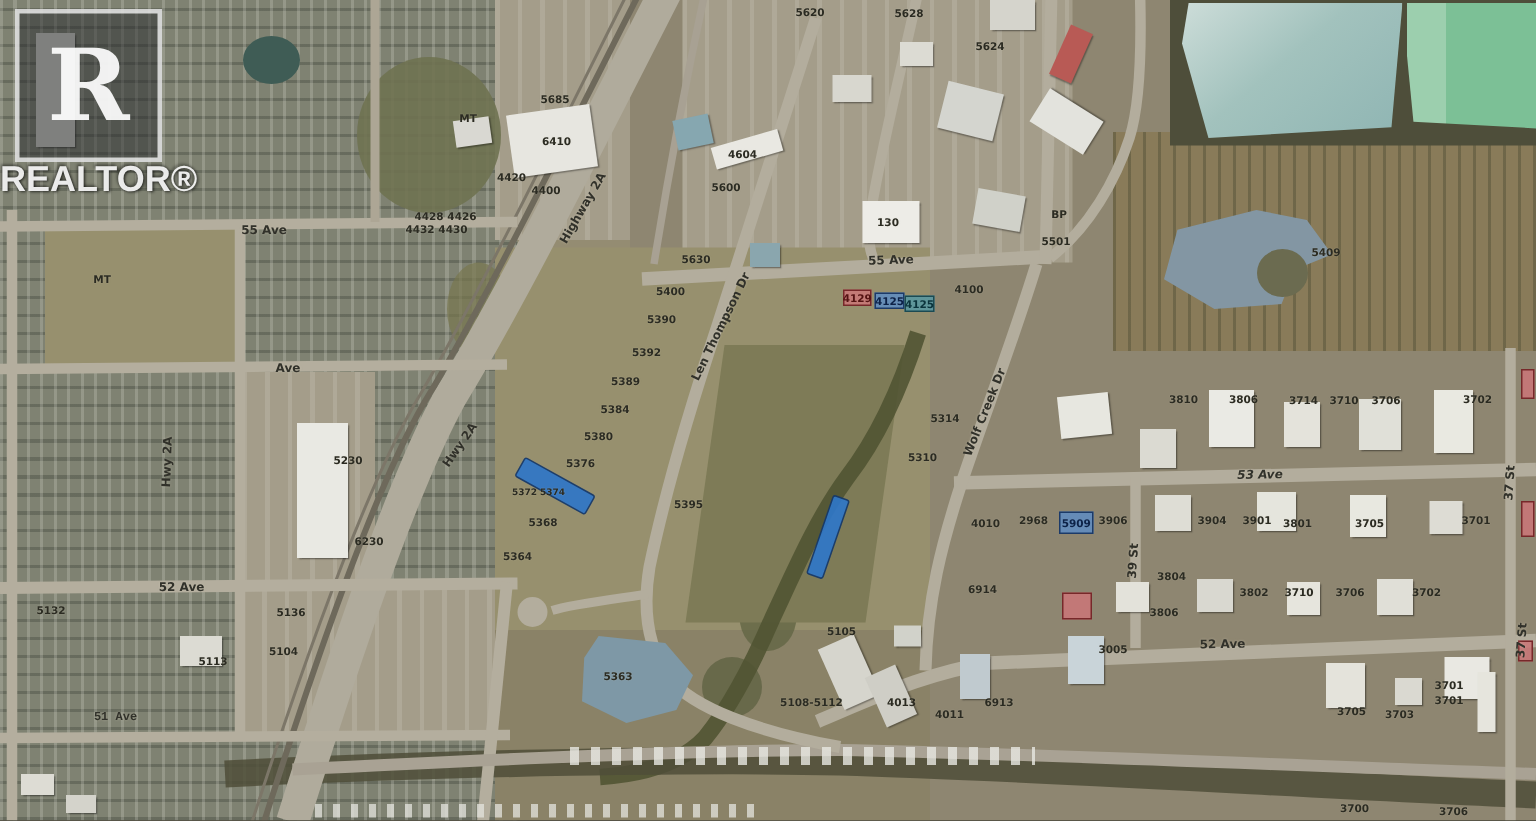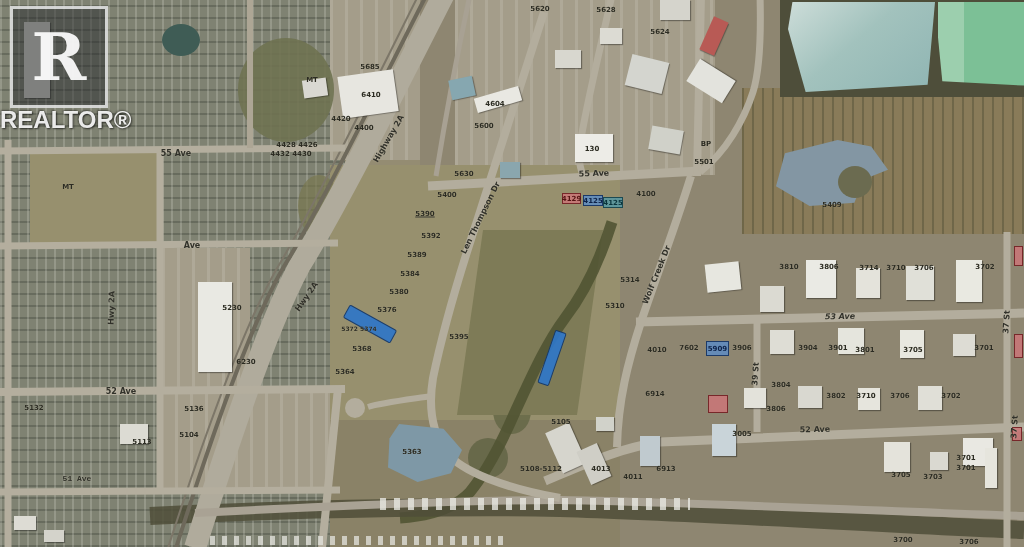--- a/index.html
+++ b/index.html
@@ -198,44 +198,44 @@
       <span class="lbl lot" style="left: 371px; top: 95px;">6410</span>
       <span class="lbl lot" style="left: 495px; top: 104px;">4604</span>
       <span class="lbl lot" style="left: 341px; top: 119px;">4420</span>
       <span class="lbl lot" style="left: 484px; top: 126px;">5600</span>
       <span class="lbl lot" style="left: 364px; top: 128px;">4400</span>
       <span class="lbl lot" style="left: 706px; top: 144px;">BP</span>
       <span class="lbl lot" style="left: 297px; top: 145px;">4428 4426</span>
       <span class="lbl lot" style="left: 592px; top: 149px;">130</span>
       <span class="lbl lot" style="left: 291px; top: 154px;">4432 4430</span>
       <span class="lbl lot" style="left: 704px; top: 162px;">5501</span>
-      <span class="lbl lot" style="left: 832px; top: 169px; margin-top: 36px;">5409</span>
+      <span class="lbl lot" style="left: 884px; top: 169px;">5409</span>
       <span class="lbl lot" style="left: 464px; top: 174px;">5630</span>
       <span class="lbl lot" style="left: 68px; top: 187px;">MT</span>
       <span class="lbl lot" style="left: 646px; top: 194px;">4100</span>
       <span class="lbl lot" style="left: 447px; top: 195px;">5400</span>
-      <span class="lbl lot" style="left: 425px; top: 214px; text-decoration: underline;">5390</span>
+      <span class="lbl lot" style="left: 441px; top: 214px;">5390</span>
       <span class="lbl lot" style="left: 431px; top: 236px;">5392</span>
       <span class="lbl lot" style="left: 417px; top: 255px;">5389</span>
       <span class="lbl lot" style="left: 789px; top: 267px;">3810</span>
       <span class="lbl lot" style="left: 829px; top: 267px;">3806</span>
       <span class="lbl lot" style="left: 869px; top: 268px;">3714</span>
       <span class="lbl lot" style="left: 896px; top: 268px;">3710</span>
       <span class="lbl lot" style="left: 924px; top: 268px;">3706</span>
       <span class="lbl lot" style="left: 985px; top: 267px;">3702</span>
       <span class="lbl lot" style="left: 410px; top: 274px;">5384</span>
       <span class="lbl lot" style="left: 630px; top: 280px;">5314</span>
       <span class="lbl lot" style="left: 399px; top: 292px;">5380</span>
       <span class="lbl lot" style="left: 615px; top: 306px;">5310</span>
       <span class="lbl lot" style="left: 232px; top: 308px;">5230</span>
       <span class="lbl lot" style="left: 387px; top: 310px;">5376</span>
       <span class="lbl lot" style="left: 359px; top: 329px; font-size: 6px;">5372 5374</span>
       <span class="lbl lot" style="left: 657px; top: 334px; margin-top: 16px;">4010</span>
       <span class="lbl lot" style="left: 459px; top: 337px;">5395</span>
-      <span class="lbl lot" style="left: 689px; top: 348px;">7602</span>
+      <span class="lbl lot" style="left: 689px; top: 348px;">2968</span>
       <span class="lbl lot" style="left: 742px; top: 348px;">3906</span>
       <span class="lbl lot" style="left: 808px; top: 348px;">3904</span>
       <span class="lbl lot" style="left: 838px; top: 348px;">3901</span>
       <span class="lbl lot" style="left: 362px; top: 349px;">5368</span>
       <span class="lbl lot" style="left: 865px; top: 350px;">3801</span>
       <span class="lbl lot" style="left: 913px; top: 350px;">3705</span>
       <span class="lbl lot" style="left: 984px; top: 348px;">3701</span>
       <span class="lbl lot" style="left: 246px; top: 362px;">6230</span>
       <span class="lbl lot" style="left: 345px; top: 372px;">5364</span>
       <span class="lbl lot" style="left: 781px; top: 385px;">3804</span>

